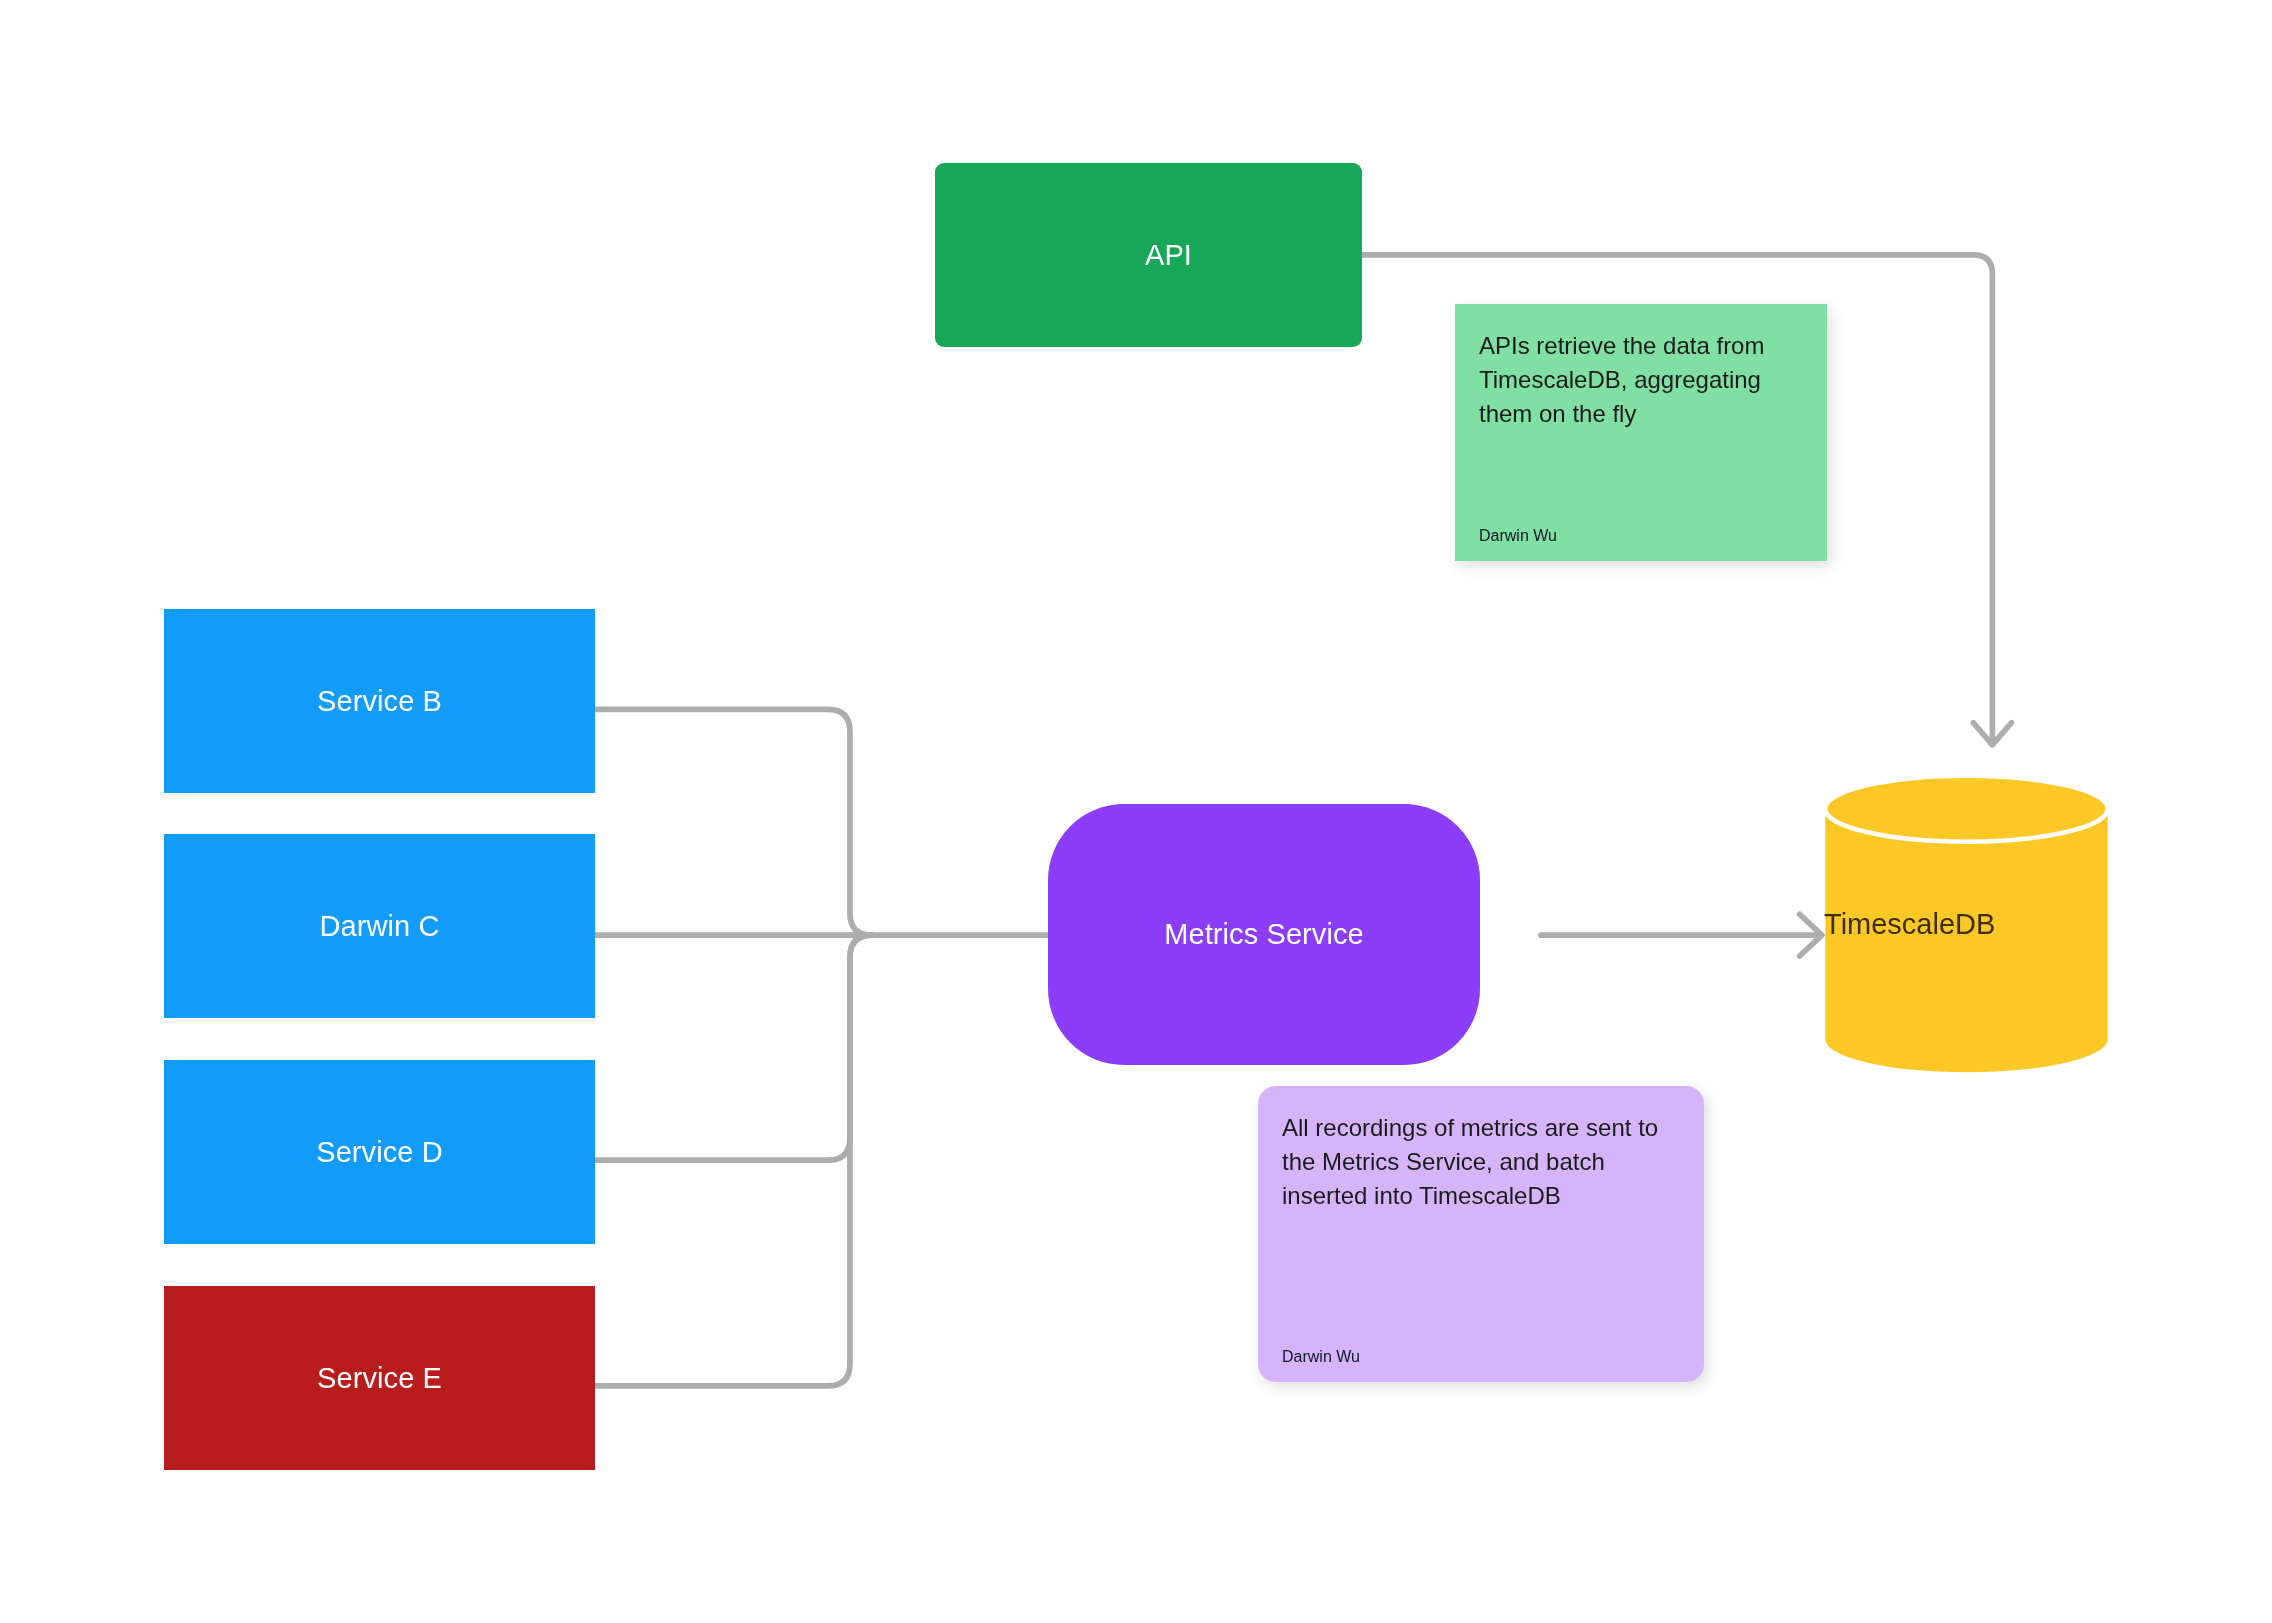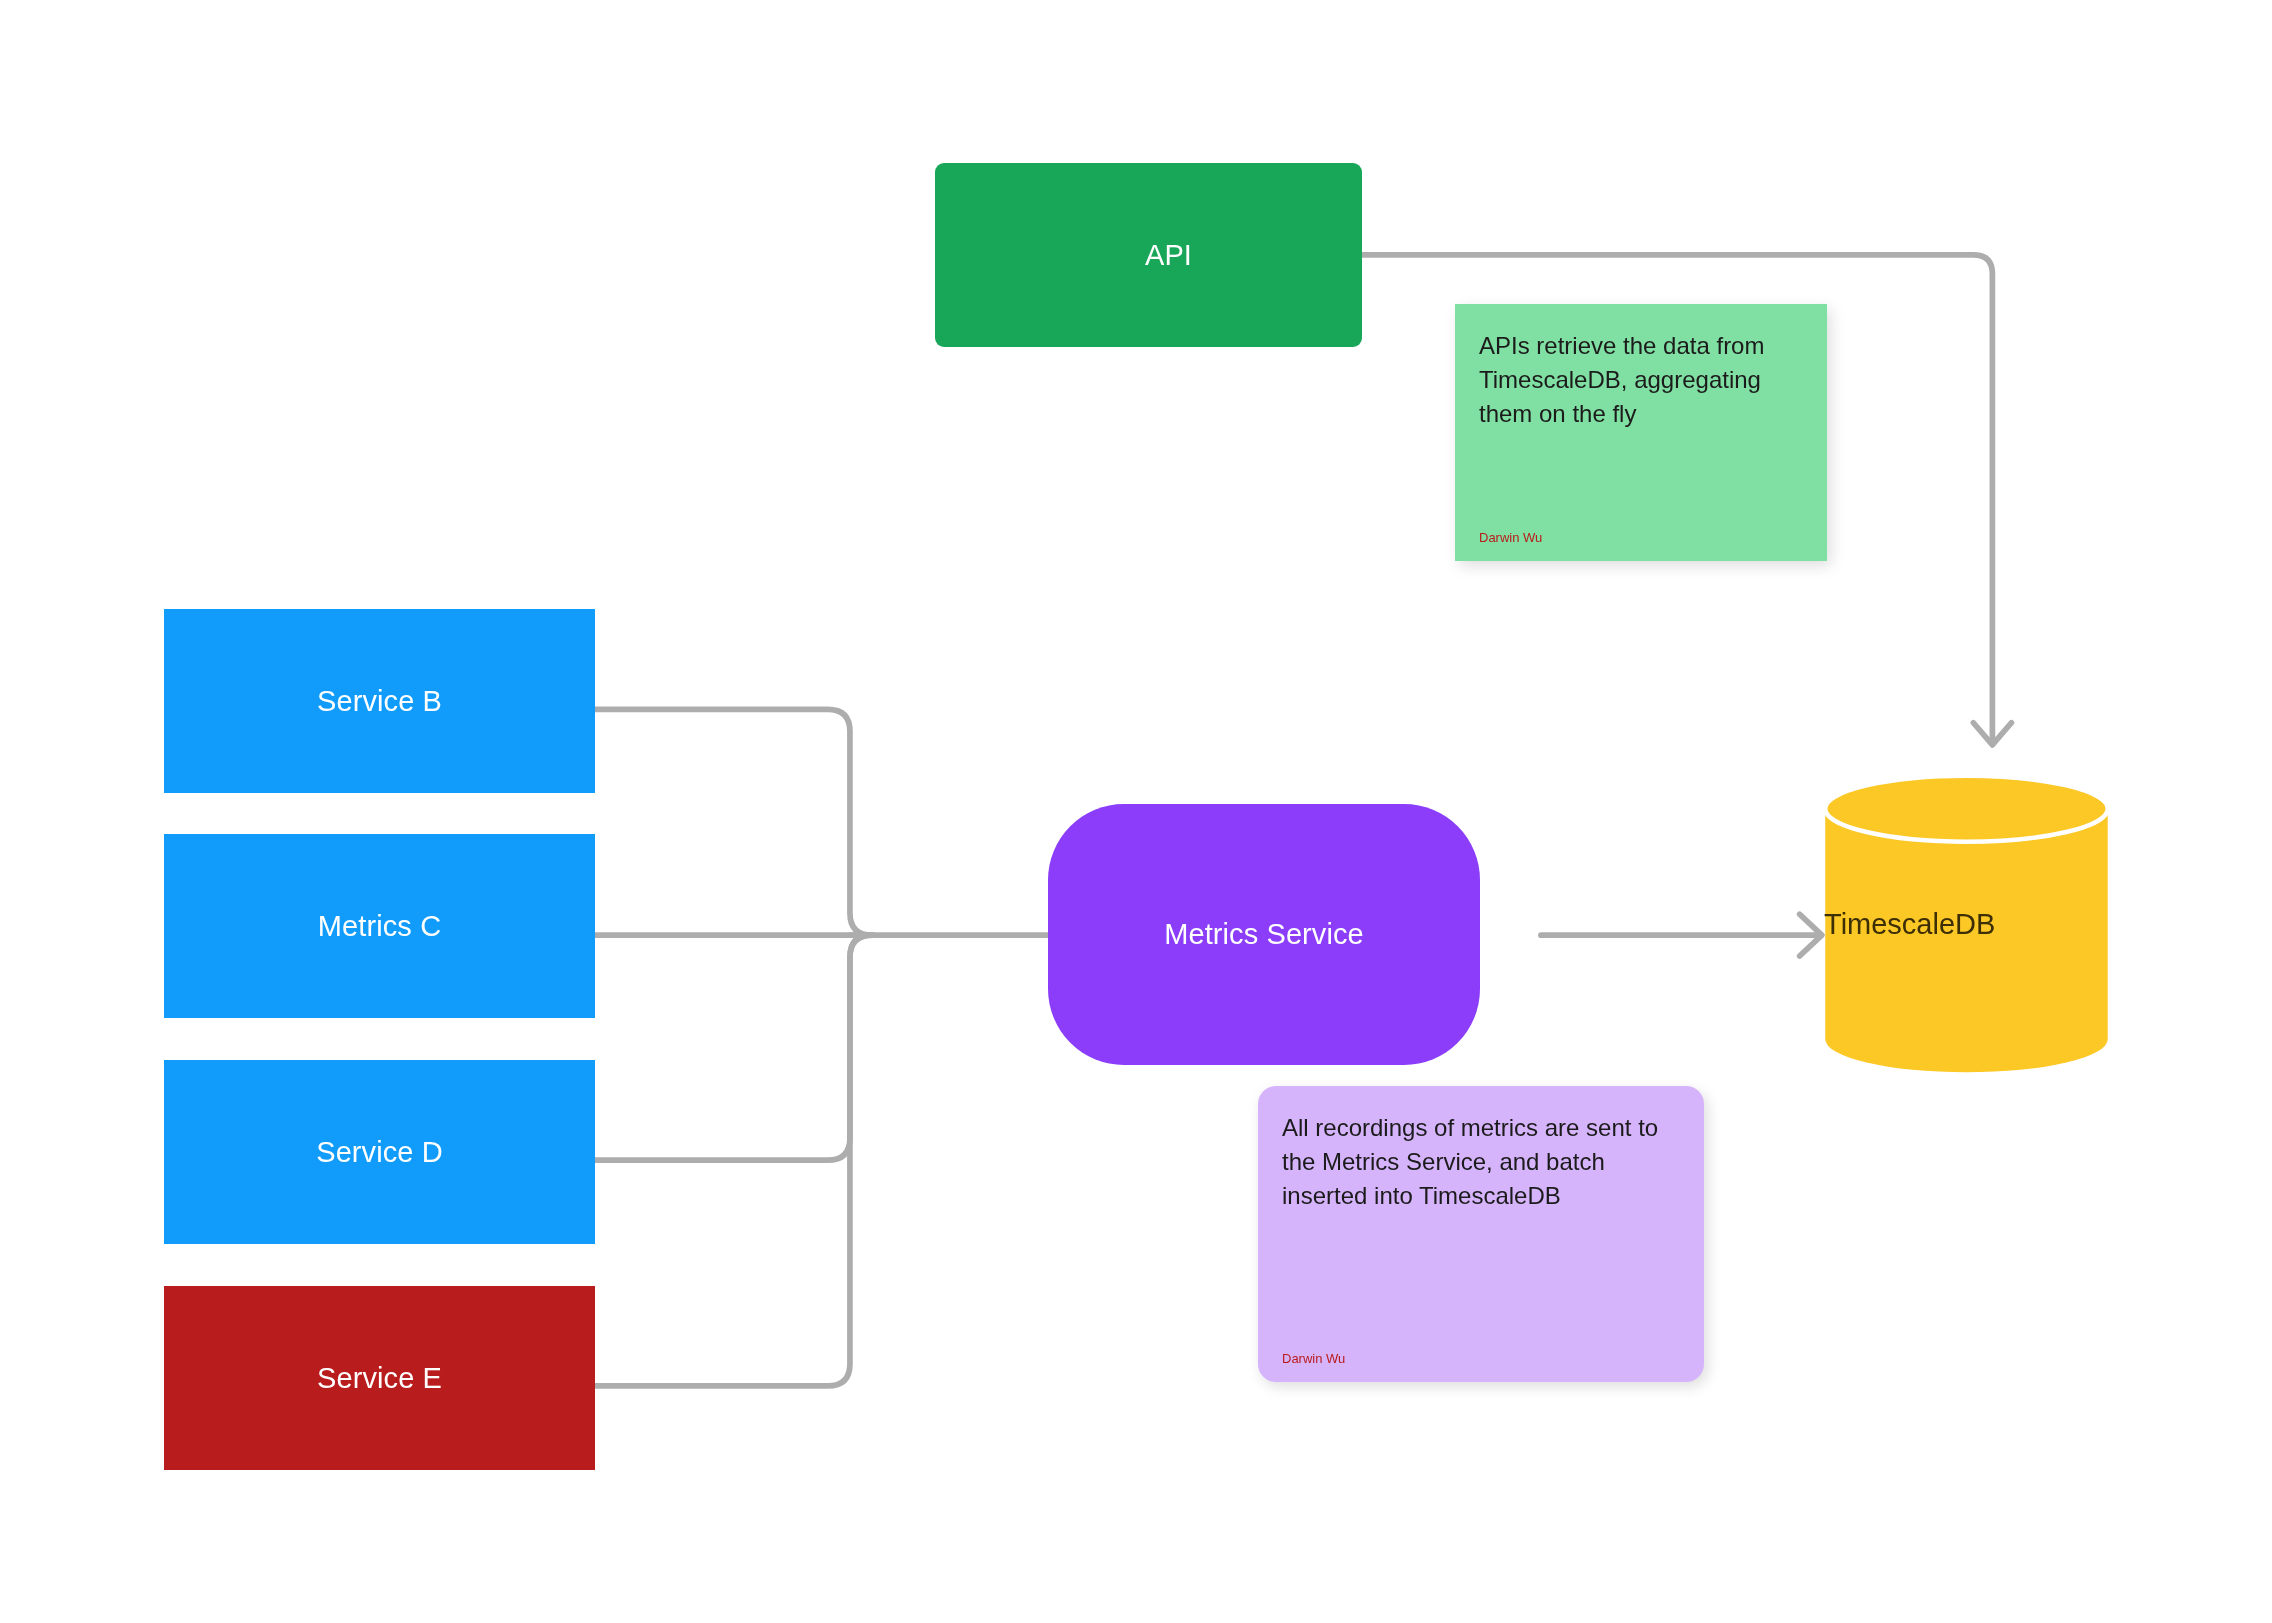--- a/index.html
+++ b/index.html
@@ -71,22 +71,22 @@
     box-shadow: 3.8px 5px 14px rgba(0,0,0,0.13);
   }
   .sticky-text {
     font-size: 24px;
     line-height: 1.42;
     color: #1b1b1b;
     white-space: pre-wrap;
     flex: 1 1 auto;
   }
   .sticky-author {
-    font-size: 13px;
-    color: #b91c1c;
+    font-size: 16px;
+    color: #0f172a;
     margin-top: 4px;
   }
 
   
   #connectors {
     position: absolute;
     left: 0; top: 0;
     width: 2273px;
     height: 1623px;
     pointer-events: none;
@@ -119,21 +119,21 @@
 
   <div class="node api-box" style="left:935px; top:163px; width:427px; height:184px; background:#18A758;">
     <span class="node-label">API</span>
   </div>
 
   <div class="node service-box" style="left:164px; top:609px; width:431px; height:184px; background:#119CFC;">
     <span class="node-label">Service B</span>
   </div>
 
   <div class="node service-box" style="left:164px; top:834px; width:431px; height:184px; background:#119CFC;">
-    <span class="node-label">Metrics C</span>
+    <span class="node-label">Darwin C</span>
   </div>
 
   <div class="node service-box" style="left:164px; top:1060px; width:431px; height:184px; background:#119CFC;">
     <span class="node-label">Service D</span>
   </div>
 
   <div class="node service-box" style="left:164px; top:1286px; width:431px; height:184px; background:#b91c1c;">
     <span class="node-label">Service E</span>
   </div>
 

